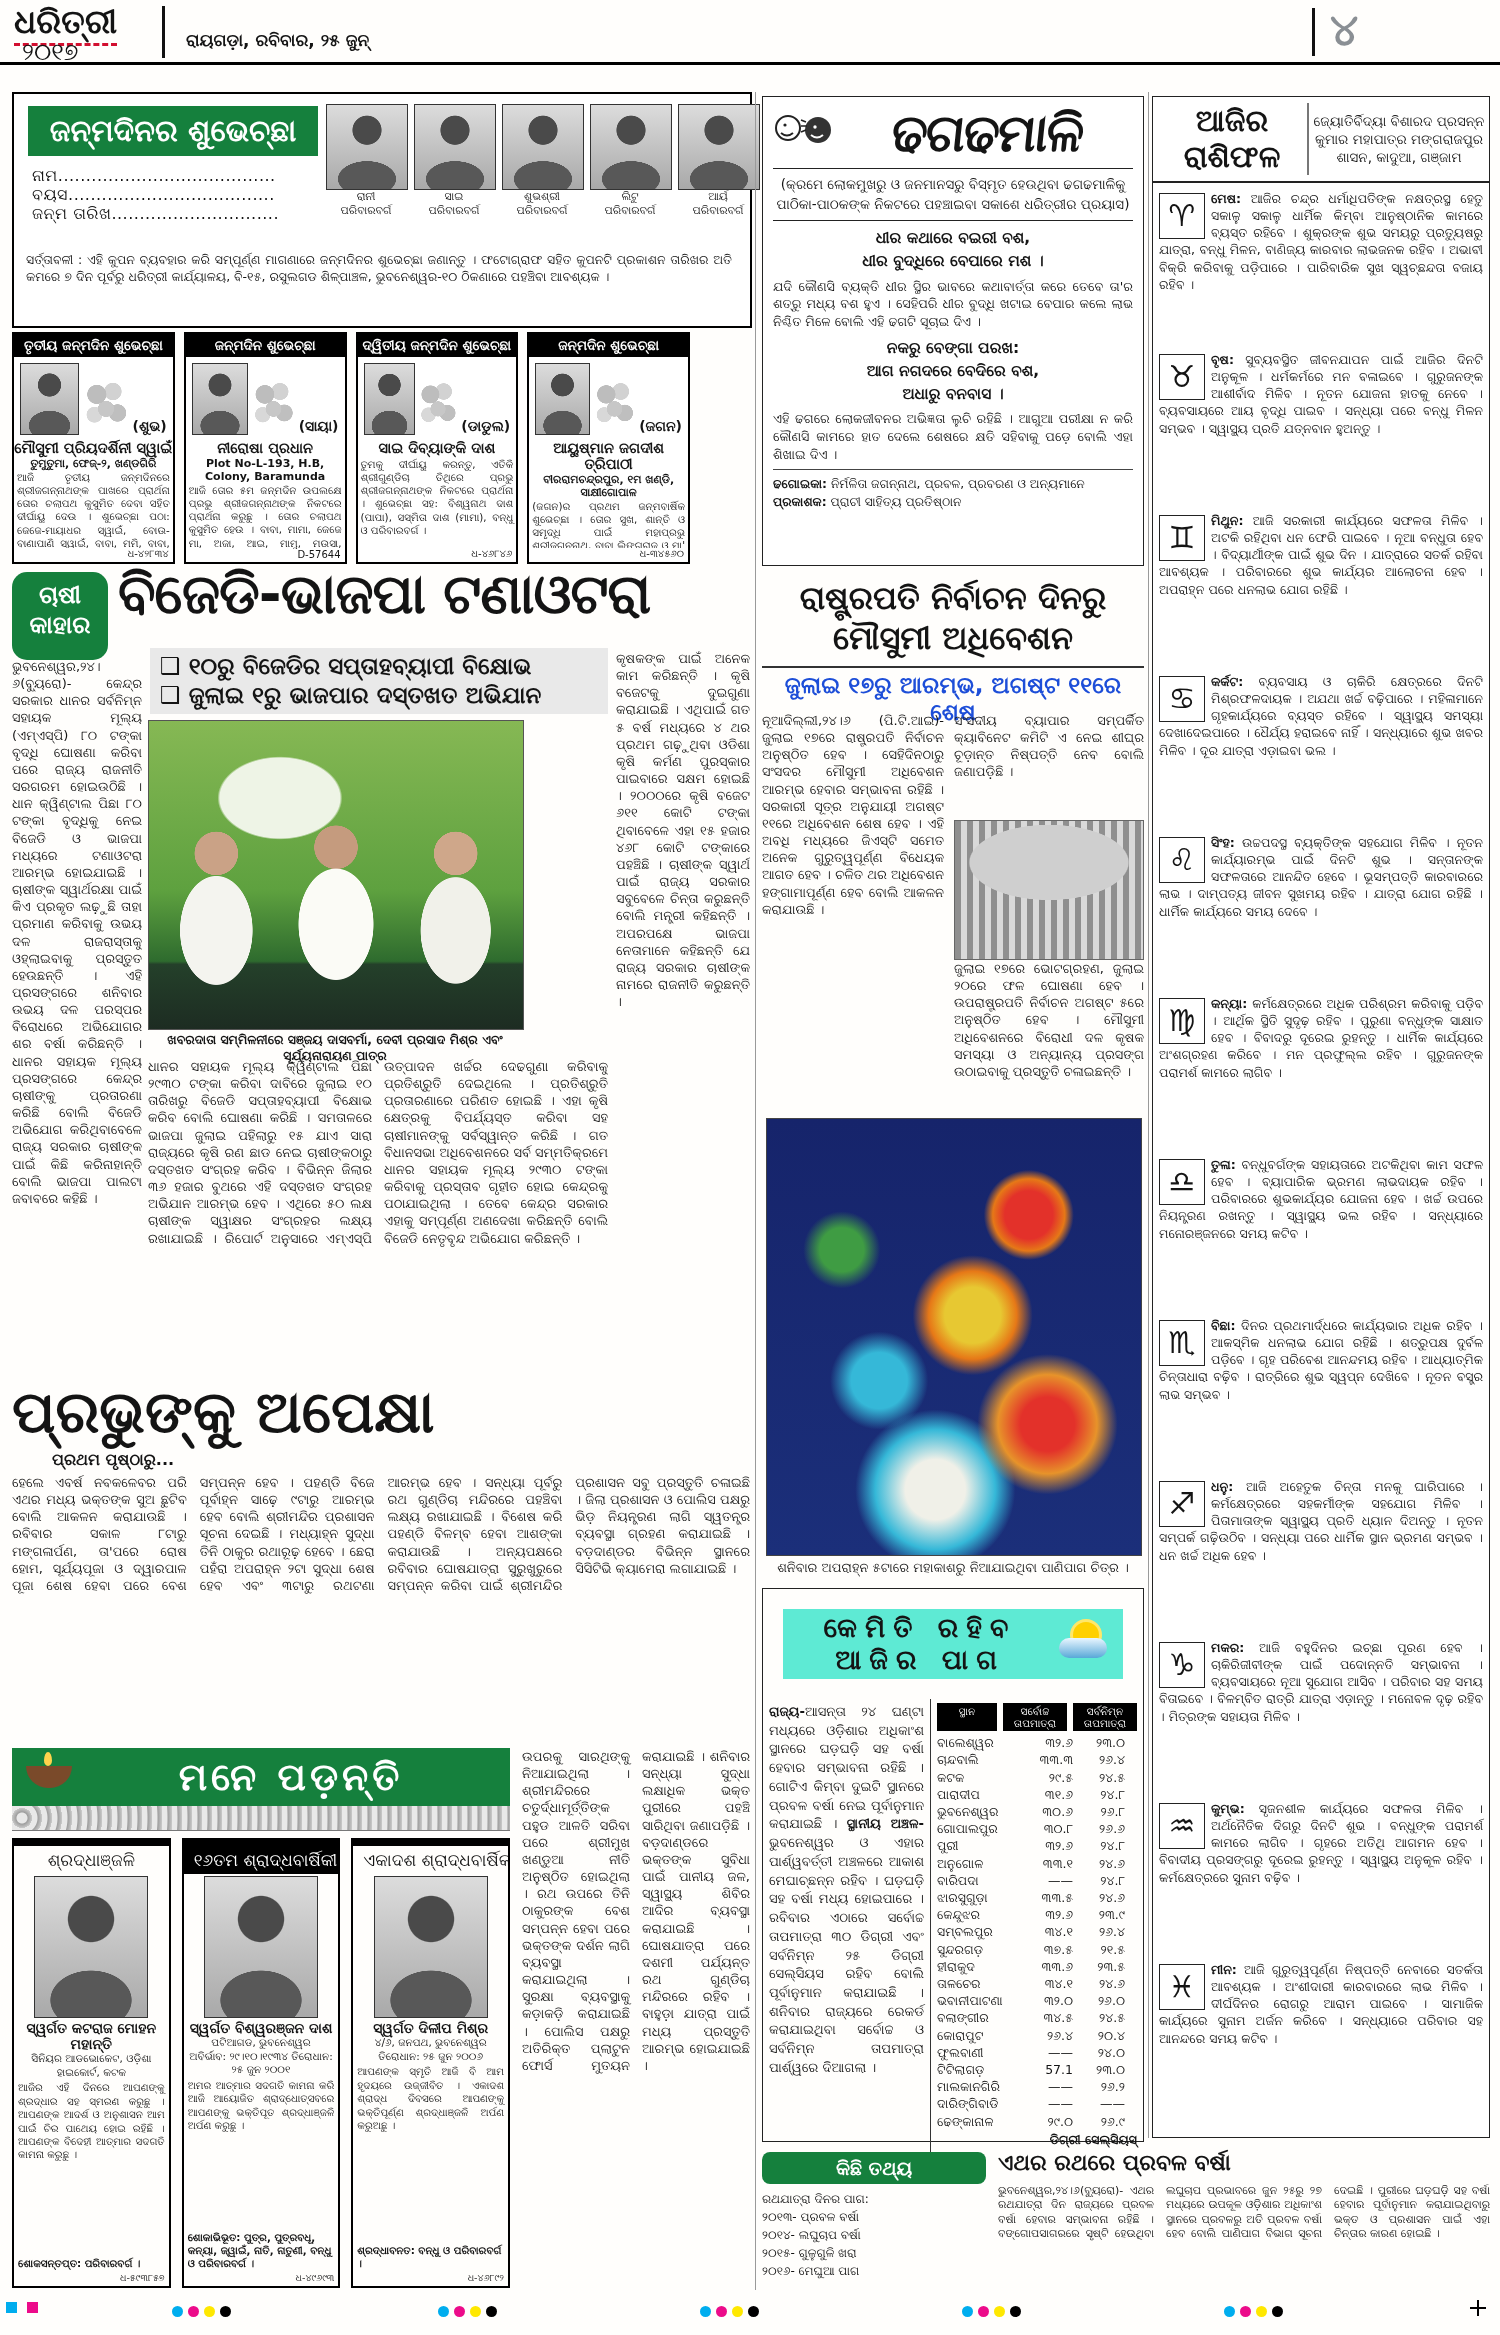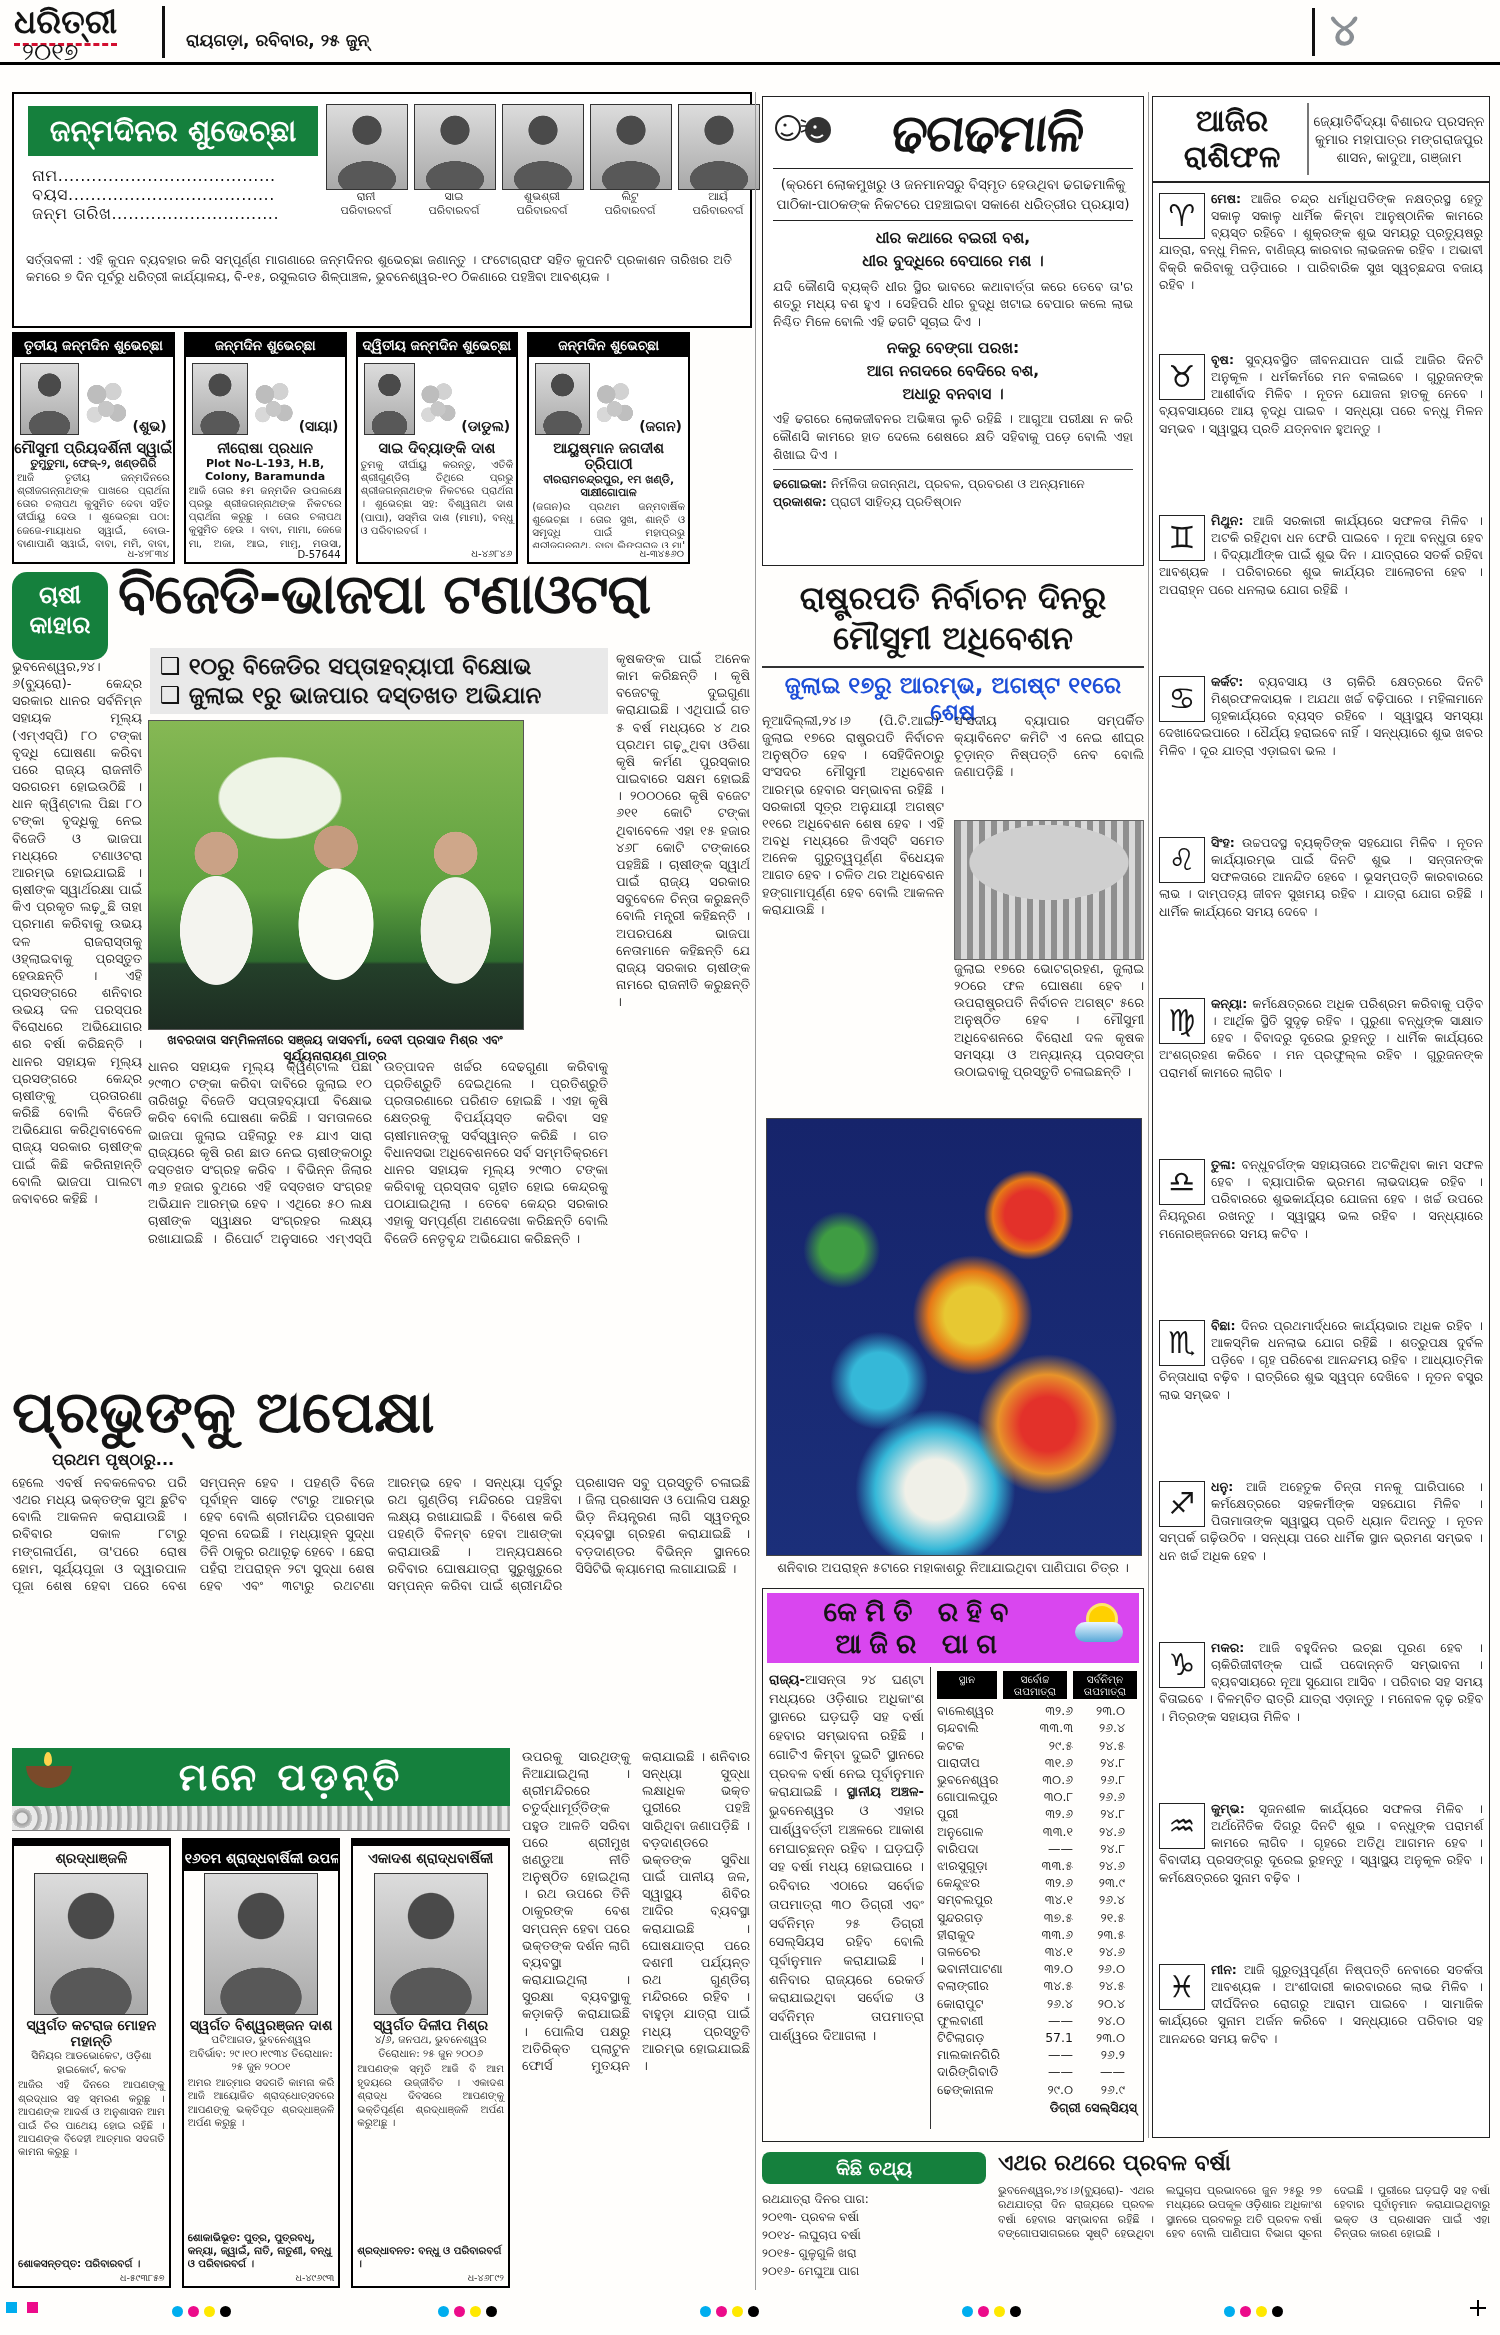--- a/index.html
+++ b/index.html
@@ -89,21 +89,21 @@
   #obit-title{flex:1;text-align:center;font-size:38px;font-weight:bold;letter-spacing:4px}
   .lamp{width:46px;height:22px;background:#7a4a2a;border-radius:0 0 24px 24px;position:relative;margin-left:14px}
   .lamp:before{content:"";position:absolute;left:18px;top:-14px;width:8px;height:14px;
       background:#ffd34d;border-radius:50% 50% 50% 50%/60% 60% 40% 40%}
   #obit-garland{left:12px;top:1806px;width:498px;height:24px;background:
       repeating-radial-gradient(circle at 10px 12px, #e9e9e9 0 5px, #9f9f9f 6px, #c9c9c9 10px);
       border-bottom:1px solid #777}
   #obit-row{left:12px;top:1838px;width:498px;height:450px;display:flex;gap:11px}
   .obit{flex:1;border:2px solid #000;border-top:8px solid #000;display:flex;
       flex-direction:column;overflow:hidden}
-  .obit-h{font-size:14px;font-weight:bold;text-align:center;padding:4px 1px;white-space:nowrap;overflow:hidden}
+  .obit-h{font-size:17px;font-weight:normal;text-align:center;padding:4px 10px;white-space:nowrap;overflow:hidden}
   .obit-h.inv{background:#000;color:#fff}
   .obit-photo{width:112px;height:140px;margin:2px auto}
   .obit-name{font-size:14px;font-weight:bold;text-align:center;line-height:1.15}
   .obit-line{font-size:10.5px;text-align:center;line-height:1.3}
   .obit-body{font-size:10.3px;line-height:1.3;text-align:justify;padding:2px 4px;flex:1;overflow:hidden}
   .obit-sign{font-size:10.3px;font-weight:bold;text-align:left;padding:0 4px 2px}
   .obit-code{font-size:9.5px;text-align:right;padding:0 4px 2px}
   #side-col{left:522px;top:1748px;width:228px;height:542px;column-count:2;column-gap:12px}
   
   .vdiv{width:1px;background:#9a9a9a}
@@ -127,21 +127,21 @@
   #wmap{left:766px;top:1118px;width:374px;height:436px;border:1px solid #444;background:
       radial-gradient(circle 60px at 70% 22%, #e3312a 0 40%, #e67817 60%, transparent 75%),
       radial-gradient(circle 80px at 55% 45%, #e7c832 0 35%, #e67817 55%, transparent 75%),
       radial-gradient(circle 70px at 30% 60%, #35b8d8 0 40%, transparent 70%),
       radial-gradient(circle 90px at 75% 70%, #e3312a 0 30%, #e7932a 55%, transparent 78%),
       radial-gradient(circle 55px at 20% 30%, #3f9c43 0 40%, transparent 70%),
       radial-gradient(circle 100px at 45% 85%, #f0f0e8 0 30%, #35b8d8 60%, transparent 80%),
       linear-gradient(#16246b,#1b2f7a)}
   #wmap-caption{left:766px;top:1560px;width:374px;font-size:13px;text-align:center}
   #wbox{left:762px;top:1588px;width:382px;height:554px;border:1.5px solid #222;box-sizing:border-box}
-  #whead{background:#d946ef;margin:4px;height:70px;display:flex;align-items:center}
+  #whead{background:#5eead4;margin:20px;height:70px;display:flex;align-items:center}
   #whead-txt{flex:1;text-align:center;font-size:27px;font-weight:bold;letter-spacing:8px;line-height:1.2}
   #wicon{width:58px;height:48px;position:relative;margin-right:8px}
   #wicon .sun{position:absolute;left:16px;top:2px;width:26px;height:26px;border-radius:50%;
       background:#ffd000;box-shadow:0 0 0 3px #ffe76a}
   #wicon .cloud{position:absolute;left:2px;top:18px;width:48px;height:20px;border-radius:12px;
       background:linear-gradient(#eaf6ff,#58a8d8)}
   #wbody{display:flex;height:462px;margin:0 4px}
   #wtext{width:166px;font-size:13.2px;line-height:1.42;text-align:justify;padding:4px 6px 0 2px;overflow:hidden}
   #wtable{flex:1;border-left:1.5px solid #333;padding:4px 2px 0 6px;font-size:12.5px}
   .wth{display:flex;margin-bottom:3px}

